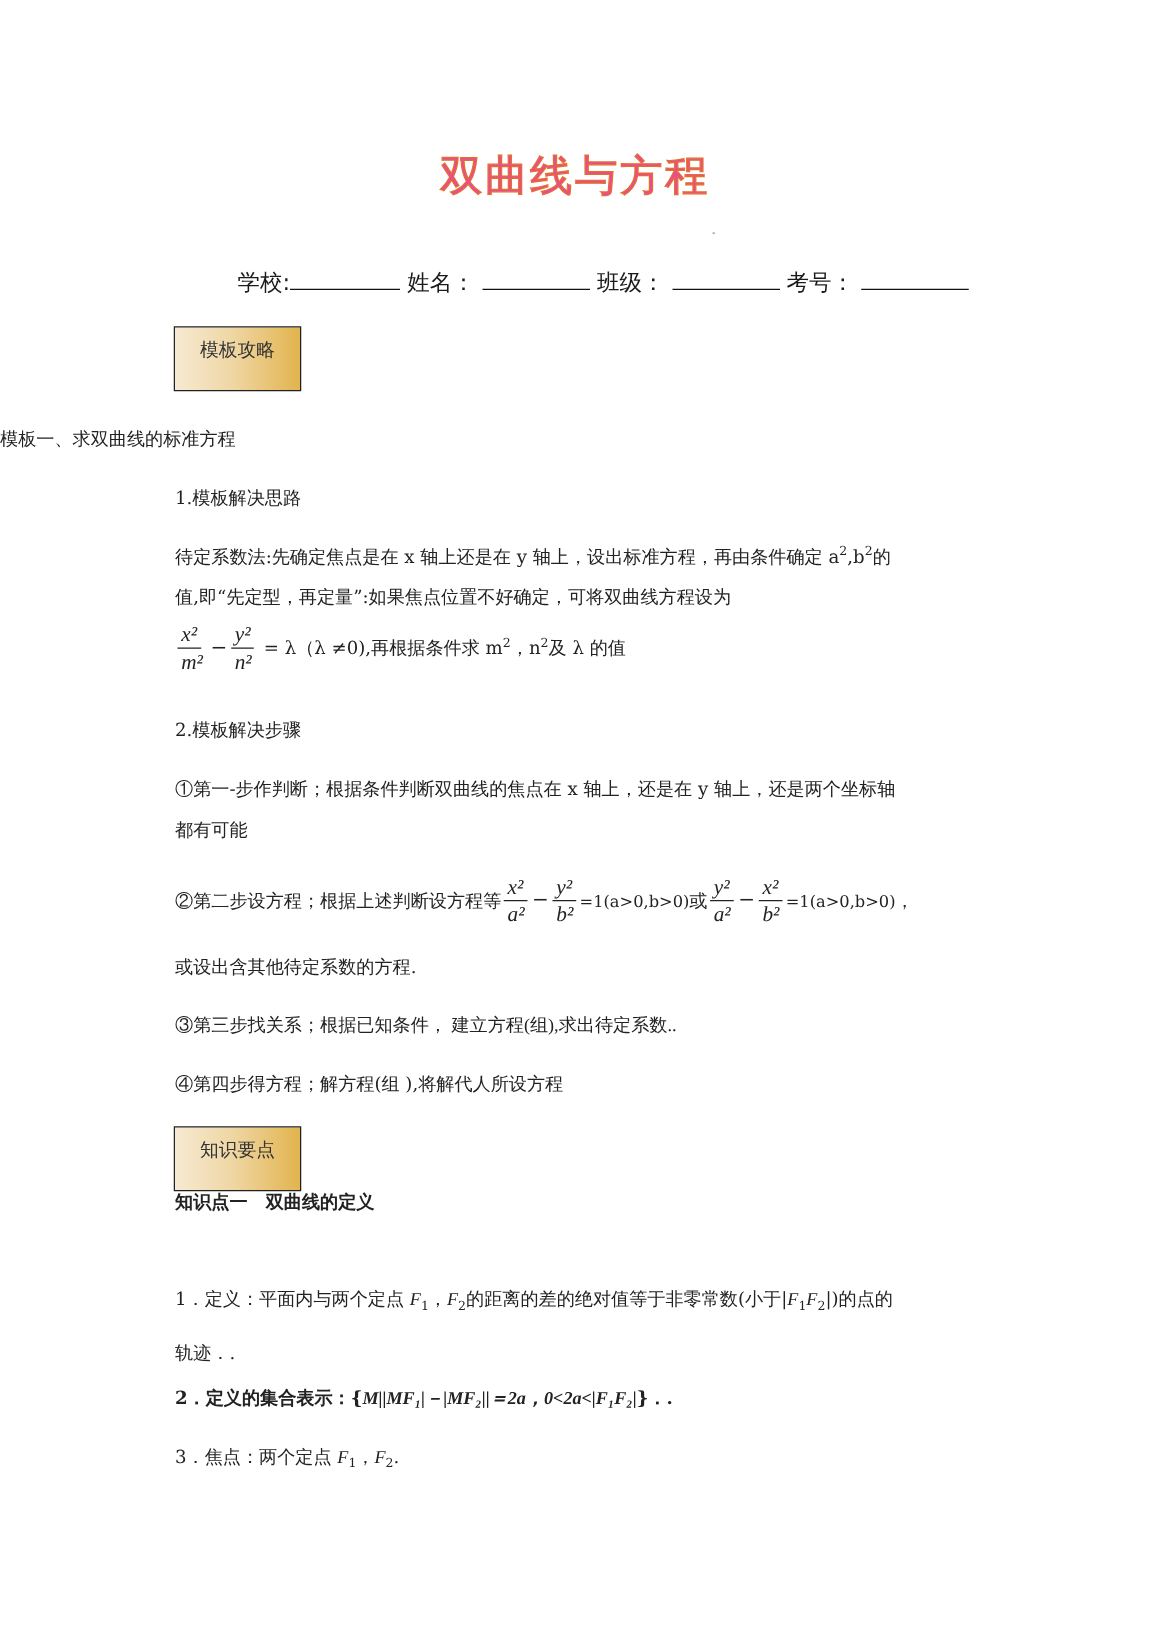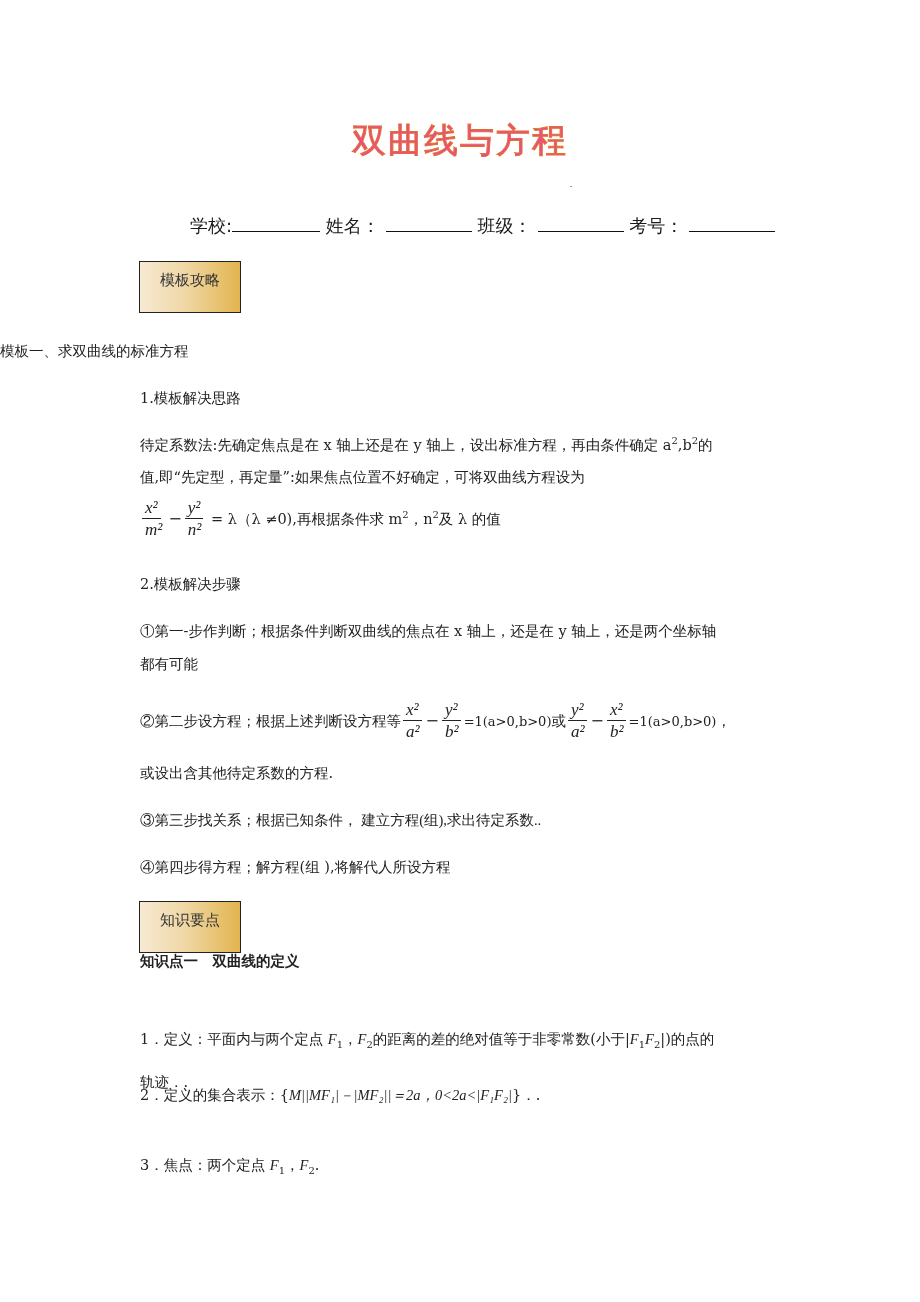--- a/index.html
+++ b/index.html
@@ -93,19 +93,19 @@
 
 <div class="abs tag-box" style="left:139px;top:901px;">知识要点</div>
 
 <div class="abs line bold" style="left:140px;top:952px;">知识点一　双曲线的定义</div>
 
 <div class="abs line" style="left:140px;top:1030px;text-align:right;">
   <span>1．定义：平面内与两个定点 </span><span class="it">F</span><sub>1</sub><span>，</span><span class="it">F</span><sub>2</sub><span>的距离的差的绝对值等于非零常数(小于|</span><span class="it">F</span><sub>1</sub><span class="it">F</span><sub>2</sub><span>|)的点的</span>
 </div>
 <div class="abs line" style="left:140px;top:1062px;margin-top:11px;">轨迹．.</div>
 
-<div class="abs line" style="left:140px;top:1086px;">
+<div class="abs line" style="left:140px;top:1109px;font-weight:bold;">
   <span>2．定义的集合表示：{</span><span class="it">M||MF₁|－|MF₂||＝2a，0&lt;2a&lt;|F₁F₂|</span><span>}．.</span>
 </div>
 
 <div class="abs line" style="left:140px;top:1156px;">
   <span>3．焦点：两个定点 </span><span class="it">F</span><sub>1</sub><span>，</span><span class="it">F</span><sub>2</sub><span>.</span>
 </div>
 
 </body></html>

